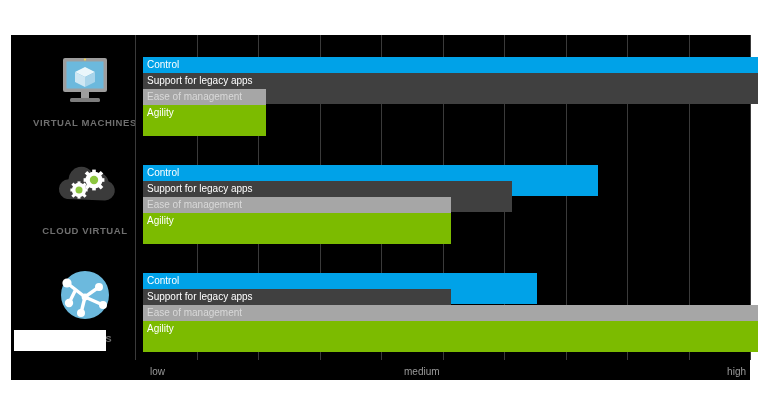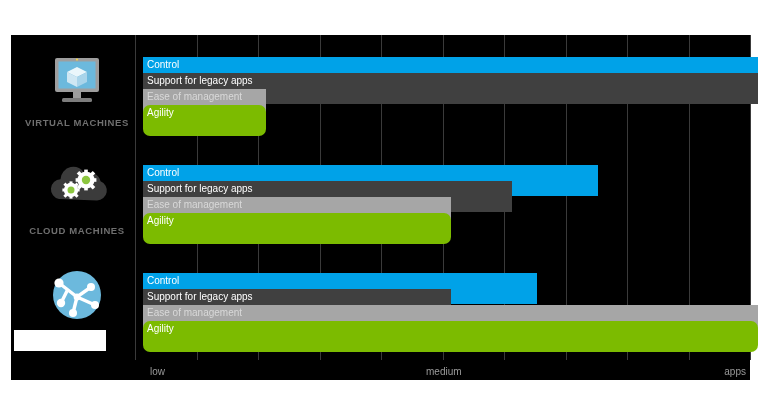--- a/index.html
+++ b/index.html
@@ -3,49 +3,49 @@
 <meta charset="utf-8">
 <style>
   html,body{margin:0;padding:0;}
   body{width:770px;height:400px;background:#ffffff;
        font-family:"Liberation Sans", sans-serif;overflow:hidden;}
   #stage{position:relative;width:770px;height:400px;}
 
   .canvas{position:absolute;left:11px;top:35px;width:739px;height:345px;background:#000000;}
 
   
-  .rail{position:absolute;left:4px;top:0px;width:124px;height:345px;}
+  .rail{position:absolute;left:12px;top:0px;width:124px;height:345px;}
   .cat{position:absolute;left:0;width:124px;height:100px;}
   .cat .iconwrap{position:absolute;left:0;top:0;width:124px;height:66px;}
   .cat .catlabel{position:absolute;left:0;top:66px;width:124px;text-align:center;
        color:#6f6f6f;font-size:9.5px;font-weight:bold;letter-spacing:.6px;}
 
   
   .plot{position:absolute;left:124px;top:0;width:615px;height:345px;}
   .grid{position:absolute;left:0;top:0;width:615px;height:325px;pointer-events:none;}
   .gline{position:absolute;top:0;width:1px;height:325px;background:#3a3a3a;}
 
   .group{position:absolute;left:0;width:615px;height:62px;}
   .bar{position:absolute;left:8px;height:31px;overflow:hidden;}
   .bar .blabel{position:absolute;left:4px;top:0;line-height:15px;font-size:10px;white-space:nowrap;}
 
   .bar.control{background:#00A2E8;}
   .bar.control .blabel{color:#ffffff;}
   .bar.legacy{background:#404040;}
   .bar.legacy .blabel{color:#ffffff;}
   .bar.ease{background:#A6A6A6;}
   .bar.ease .blabel{color:#d9d9d9;}
-  .bar.agility{background:#7CBB00;border-radius:7px;}
+  .bar.agility{background:#7CBB00;}
   .bar.agility .blabel{color:#ffffff;}
 
   
   .axis{position:absolute;left:0;bottom:0;width:739px;height:22px;}
   .atick{position:absolute;bottom:3px;font-size:10px;color:#9a9a9a;white-space:nowrap;}
   .atick.low{left:115px;padding-left:24px;}
-  .atick.medium{left:415px;}
+  .atick.medium{left:393px;}
   .atick.high{right:4px;}
 
   
   .occluder{position:absolute;left:14px;top:330px;width:92px;height:21px;background:#ffffff;}
 
   svg{display:block;}
 </style>
 </head>
 <body>
 
@@ -94,21 +94,21 @@
               <rect x="47.4" y="29.5" width="3.4" height="3" fill="#ffffff"></rect>
               <rect x="61.2" y="29.5" width="3.4" height="3" fill="#ffffff"></rect>
               <rect x="49.1" y="24.1" width="3" height="3.4" fill="#ffffff" transform="rotate(-45 50.6 25.8)"></rect>
               <rect x="59.9" y="34.9" width="3" height="3.4" fill="#ffffff" transform="rotate(-45 61.4 36.6)"></rect>
               <rect x="59.9" y="24.1" width="3" height="3.4" fill="#ffffff" transform="rotate(45 61.4 25.8)"></rect>
               <rect x="49.1" y="34.9" width="3" height="3.4" fill="#ffffff" transform="rotate(45 50.6 36.6)"></rect>
               <circle cx="56" cy="31" r="3.5" fill="#8cc63f"></circle>
             </g>
           </svg>
         </div>
-        <div class="catlabel">CLOUD MACHINES</div>
+        <div class="catlabel">CLOUD VIRTUAL</div>
       </div>
 
       <div class="cat" id="cat2" style="top:232px;">
         <div class="iconwrap">
           <svg width="124" height="66" viewBox="0 0 124 66">
             <circle cx="62" cy="28" r="24" fill="#6cb9dd"></circle>
             <g stroke="#ffffff" stroke-width="3.4" fill="none" stroke-linecap="round">
               <path d="M44 16 L62 30 L76 20"></path>
               <path d="M62 30 L58 46"></path>
               <path d="M62 30 L80 38"></path>
@@ -186,20 +186,20 @@
           </div>
         <div class="bar agility" id="g2b3" style="top: 48px; width: 615px;">
             <span class="blabel">Agility</span>
           </div>
       </div>
     </div>
 
     <div class="axis">
       <span class="atick low">low</span>
       <span class="atick medium">medium</span>
-      <span class="atick high">apps</span>
+      <span class="atick high">high</span>
     </div>
 
   </div>
 
   <div class="occluder"></div>
 
 </div>
 
 </body></html>

